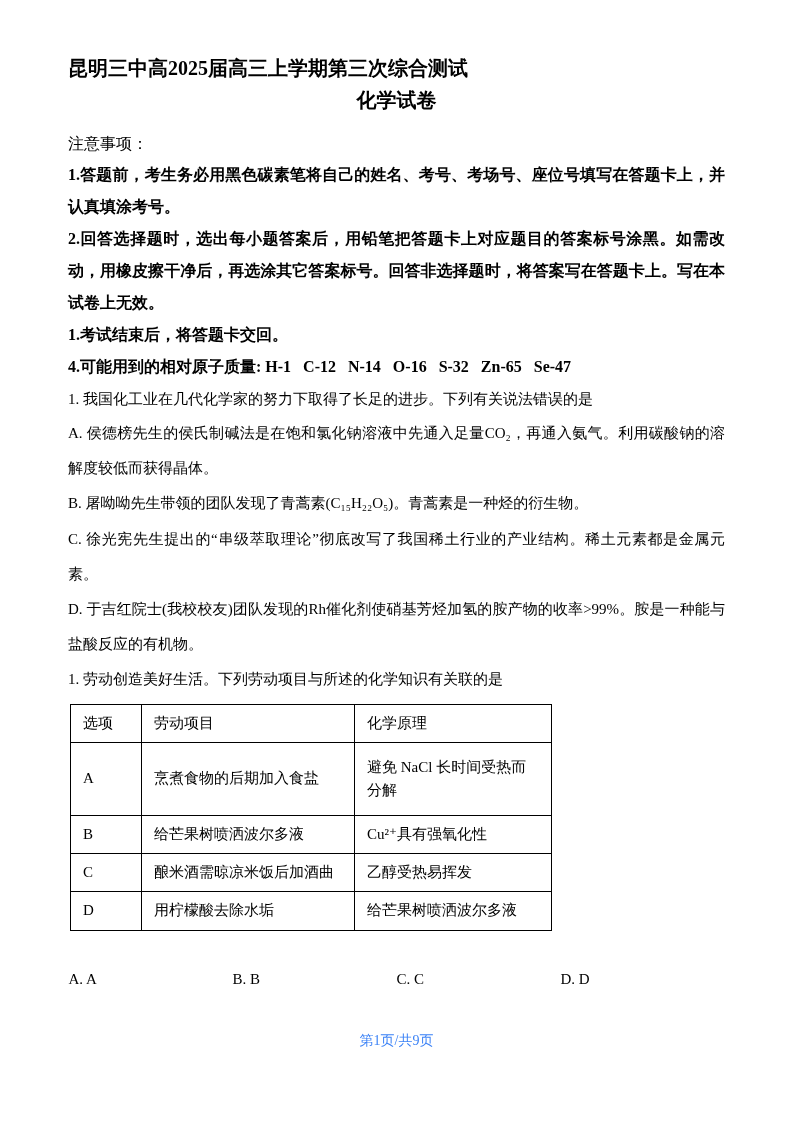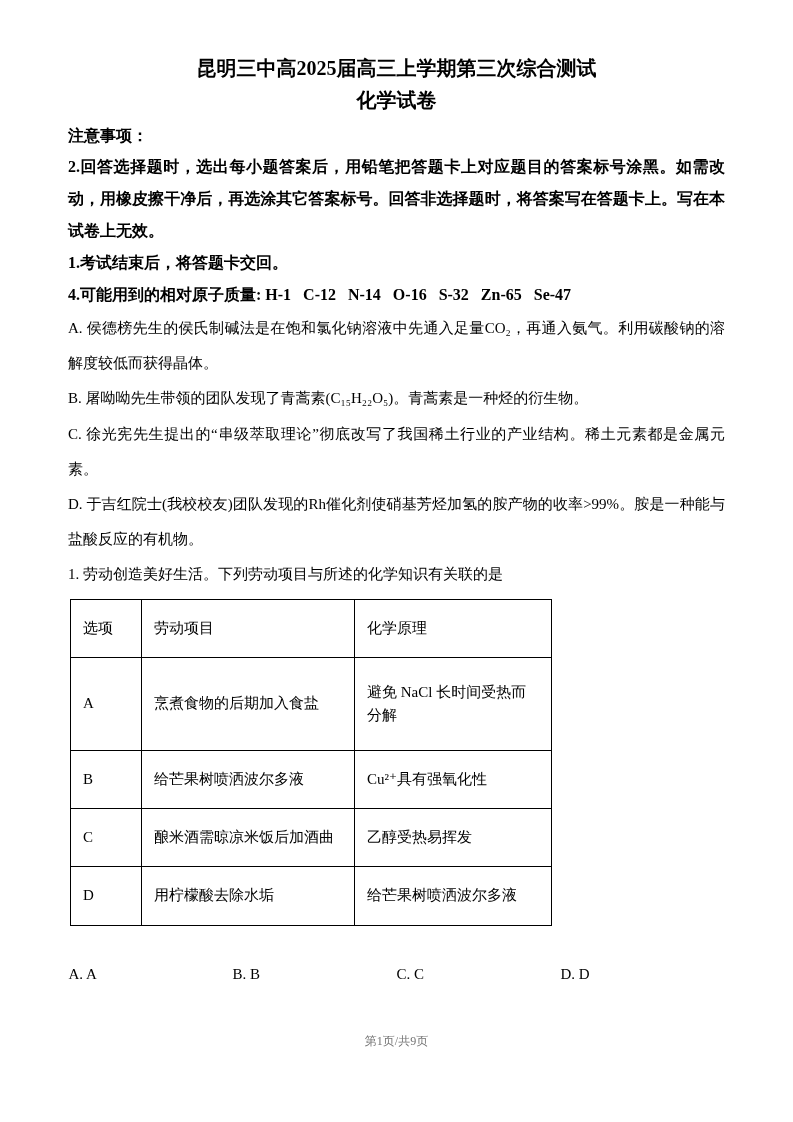--- a/index.html
+++ b/index.html
@@ -13,35 +13,34 @@
     height: 1122px;
     margin: 0 auto;
     background: #ffffff;
     color: #000000;
     font-family: "Liberation Serif", "DejaVu Serif", serif;
     box-sizing: border-box;
     padding: 52px 68px 0 68px;
     overflow: hidden;
   }
   .title {
-    text-align: center;
     font-size: 20px;
     font-weight: bold;
     line-height: 1.6;
   }
   .subtitle {
     text-align: center;
     font-size: 20px;
     font-weight: bold;
     line-height: 1.6;
-    margin-bottom: 6px;
+    margin-bottom: 14px;
   }
   .notes-heading {
     font-size: 16px;
-    font-weight: bold;
+    font-weight: normal;
     line-height: 1.8;
   }
   .note-item {
     font-size: 16px;
     font-weight: bold;
     line-height: 2.0;
     white-space: pre-wrap;
     text-align: justify;
   }
   .section-heading {
@@ -62,21 +61,21 @@
     text-align: justify;
   }
   .q-table {
     border-collapse: collapse;
     margin: 8px 0 0 2px;
   }
   .q-table td {
     border: 1px solid #000000;
     font-size: 15px;
     line-height: 1.55;
-    padding: 17px 12px;
+    padding: 7px 12px;
     vertical-align: middle;
     text-align: left;
   }
   .q-table .col-opt { width: 46px; }
   .q-table .col-proj { width: 188px; }
   .q-table .col-prin { width: 172px; }
   .q-table tr.tall td { height: 58px; }
   .answer-row {
     display: flex;
     margin-top: 40px;
@@ -86,38 +85,40 @@
   .answer-row span {
     display: inline-block;
     width: 164px;
   }
   .footer {
     position: absolute;
     left: 0;
     right: 0;
     bottom: 72px;
     text-align: center;
-    font-size: 12px;
-    color: #737373;
+    font-size: 14px;
+    color: #3b82f6;
   }
 </style>
 </head>
 <body>
 
 <div class="page">
 
   <div class="title">昆明三中高2025届高三上学期第三次综合测试</div>
   <div class="subtitle">化学试卷</div>
 
   <div class="notes-heading">注意事项：</div>
+  <div class="note-item">1.答题前，考生务必用黑色碳素笔将自己的姓名、考号、考场号、座位号填写在答题卡上，并认真填涂考号。</div>
   <div class="note-item">2.回答选择题时，选出每小题答案后，用铅笔把答题卡上对应题目的答案标号涂黑。如需改动，用橡皮擦干净后，再选涂其它答案标号。回答非选择题时，将答案写在答题卡上。写在本试卷上无效。</div>
   <div class="note-item">1.考试结束后，将答题卡交回。</div>
   <div class="note-item">4.可能用到的相对原子质量: H-1   C-12   N-14   O-16   S-32   Zn-65   Se-47</div>
 
 
+  <div class="q-stem">1. 我国化工业在几代化学家的努力下取得了长足的进步。下列有关说法错误的是</div>
   <div class="q-option">A. 侯德榜先生的侯氏制碱法是在饱和氯化钠溶液中先通入足量CO₂，再通入氨气。利用碳酸钠的溶解度较低而获得晶体。</div>
   <div class="q-option">B. 屠呦呦先生带领的团队发现了青蒿素(C₁₅H₂₂O₅)。青蒿素是一种烃的衍生物。</div>
   <div class="q-option">C. 徐光宪先生提出的“串级萃取理论”彻底改写了我国稀土行业的产业结构。稀土元素都是金属元素。</div>
   <div class="q-option">D. 于吉红院士(我校校友)团队发现的Rh催化剂使硝基芳烃加氢的胺产物的收率&gt;99%。胺是一种能与盐酸反应的有机物。</div>
 
   <div class="q-stem">1. 劳动创造美好生活。下列劳动项目与所述的化学知识有关联的是</div>
 
   <table class="q-table">
     <tbody>
       <tr>

